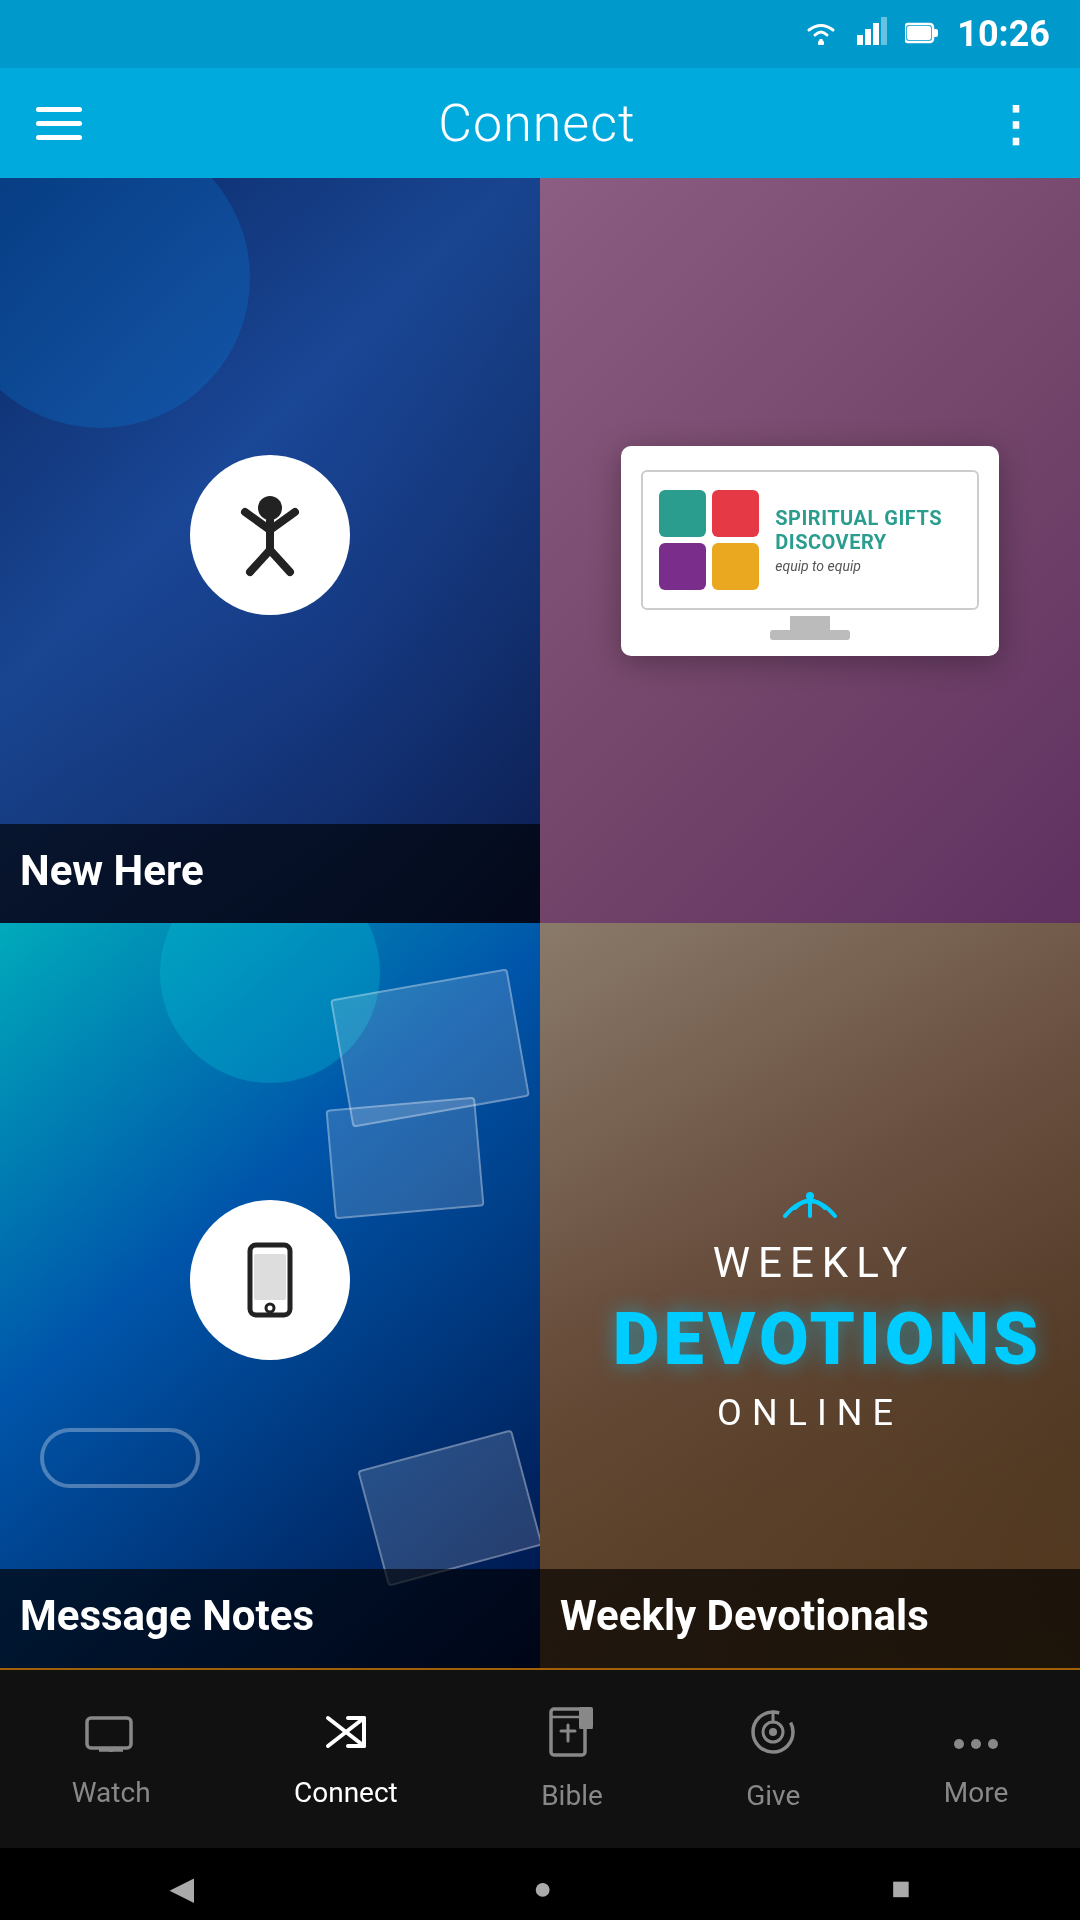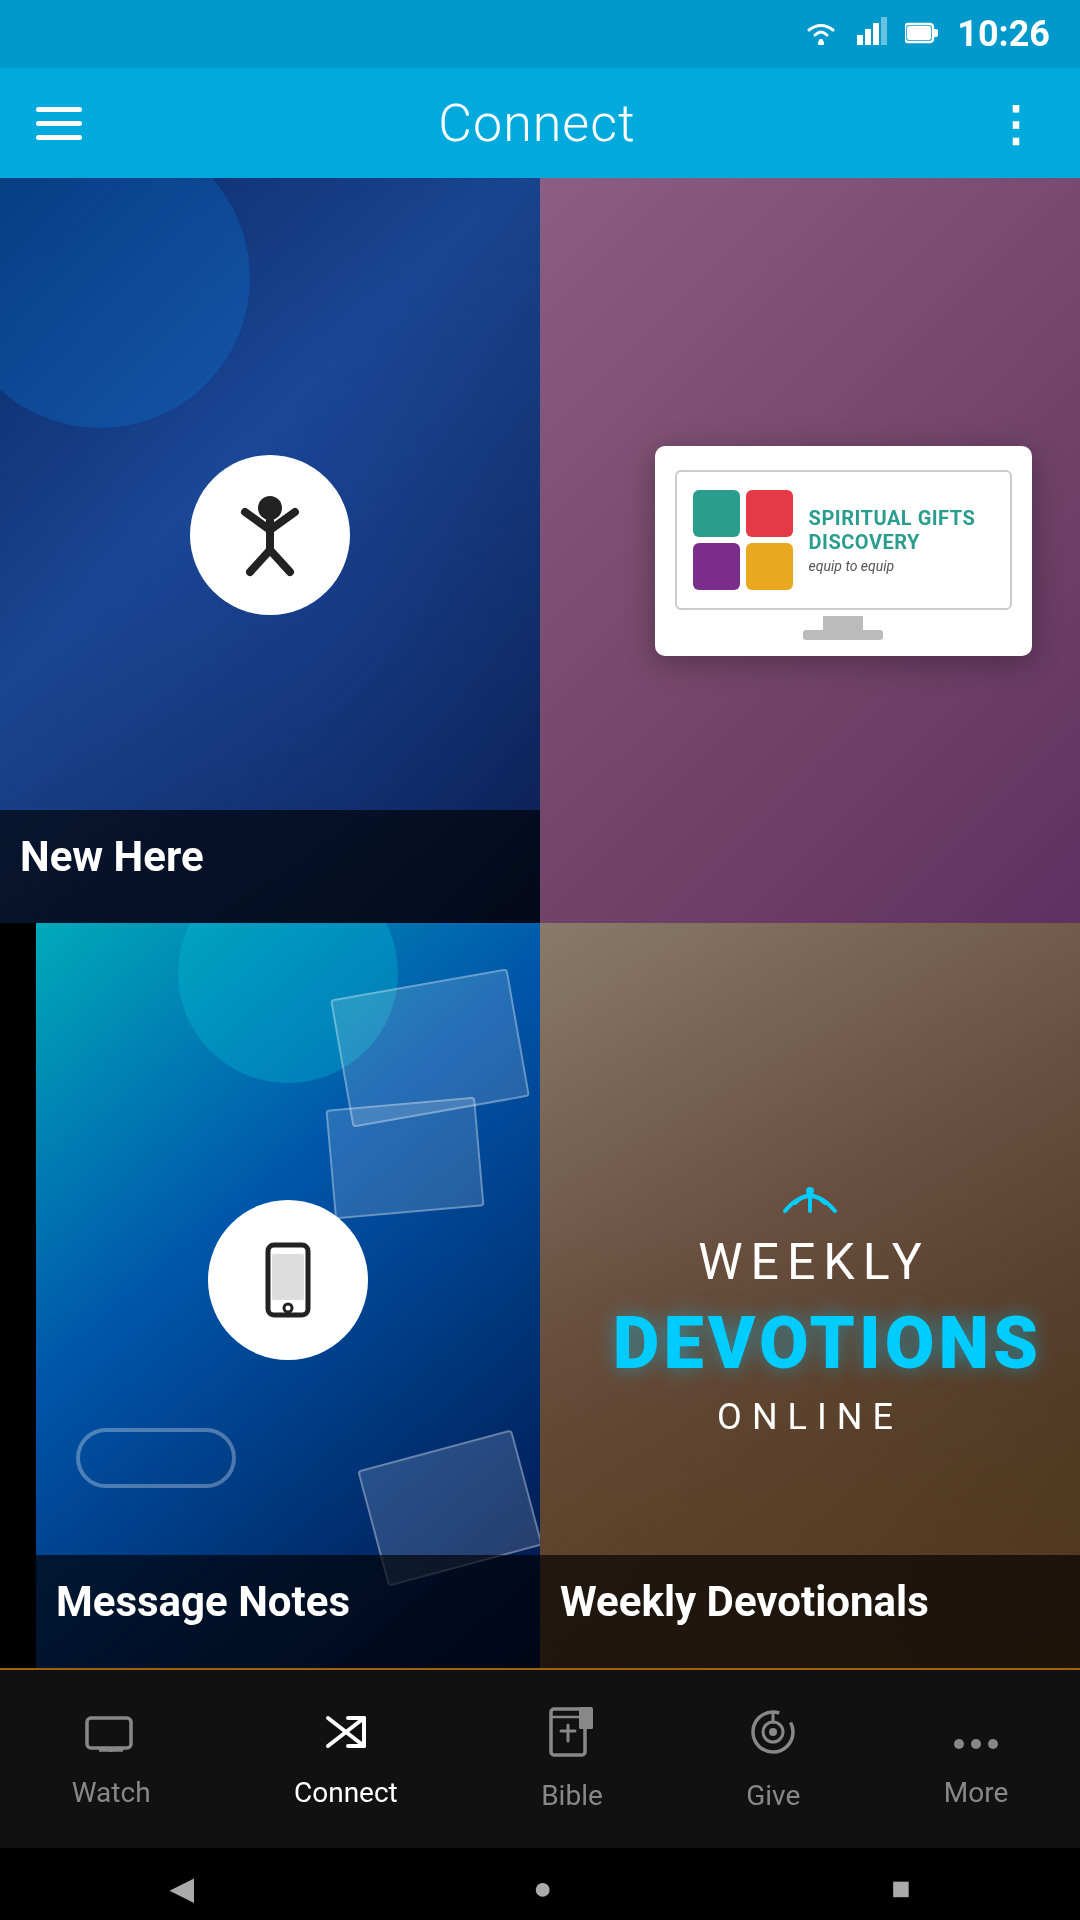--- a/index.html
+++ b/index.html
@@ -97,21 +97,20 @@
 
     
     .grid-item-1 {
       background: #1a3a5c;
     }
     .grid-item-2 {
       background: #6a4070;
     }
     .grid-item-3 {
       background: #404040;
-      margin-left: 36px;
     }
     .grid-item-4 {
       background: #5a4030;
     }
 
     
     .bg-overlay {
       position: absolute;
       inset: 0;
       opacity: 0.7;
@@ -137,35 +136,35 @@
       justify-content: center;
     }
 
     
     .item-label {
       position: absolute;
       bottom: 0;
       left: 0;
       right: 0;
       background: rgba(0,0,0,0.65);
-      padding: 22px 20px 42px;
+      padding: 22px 20px 28px;
     }
     .item-label-text {
       color: #fff;
       font-size: 42px;
       font-weight: bold;
     }
 
     
     .spiritual-logo-container {
       position: absolute;
       inset: 0;
       display: flex;
       flex-direction: column;
-      align-items: flex-end;
+      align-items: center;
       justify-content: center;
       padding: 48px;
     }
     .monitor-frame {
       width: 85%;
       background: #fff;
       border-radius: 10px;
       padding: 24px 20px 16px;
       display: flex;
       flex-direction: column;
@@ -232,21 +231,21 @@
       position: absolute;
       inset: 0;
       display: flex;
       flex-direction: column;
       align-items: center;
       justify-content: center;
       gap: 10px;
     }
     .weekly-text {
       color: #fff;
-      font-size: 50px;
+      font-size: 42px;
       font-weight: 400;
       letter-spacing: 8px;
       text-transform: uppercase;
       margin-left: 8px;
     }
     .devotions-text {
       color: #00ccff;
       font-size: 72px;
       font-weight: 900;
       text-transform: uppercase;

